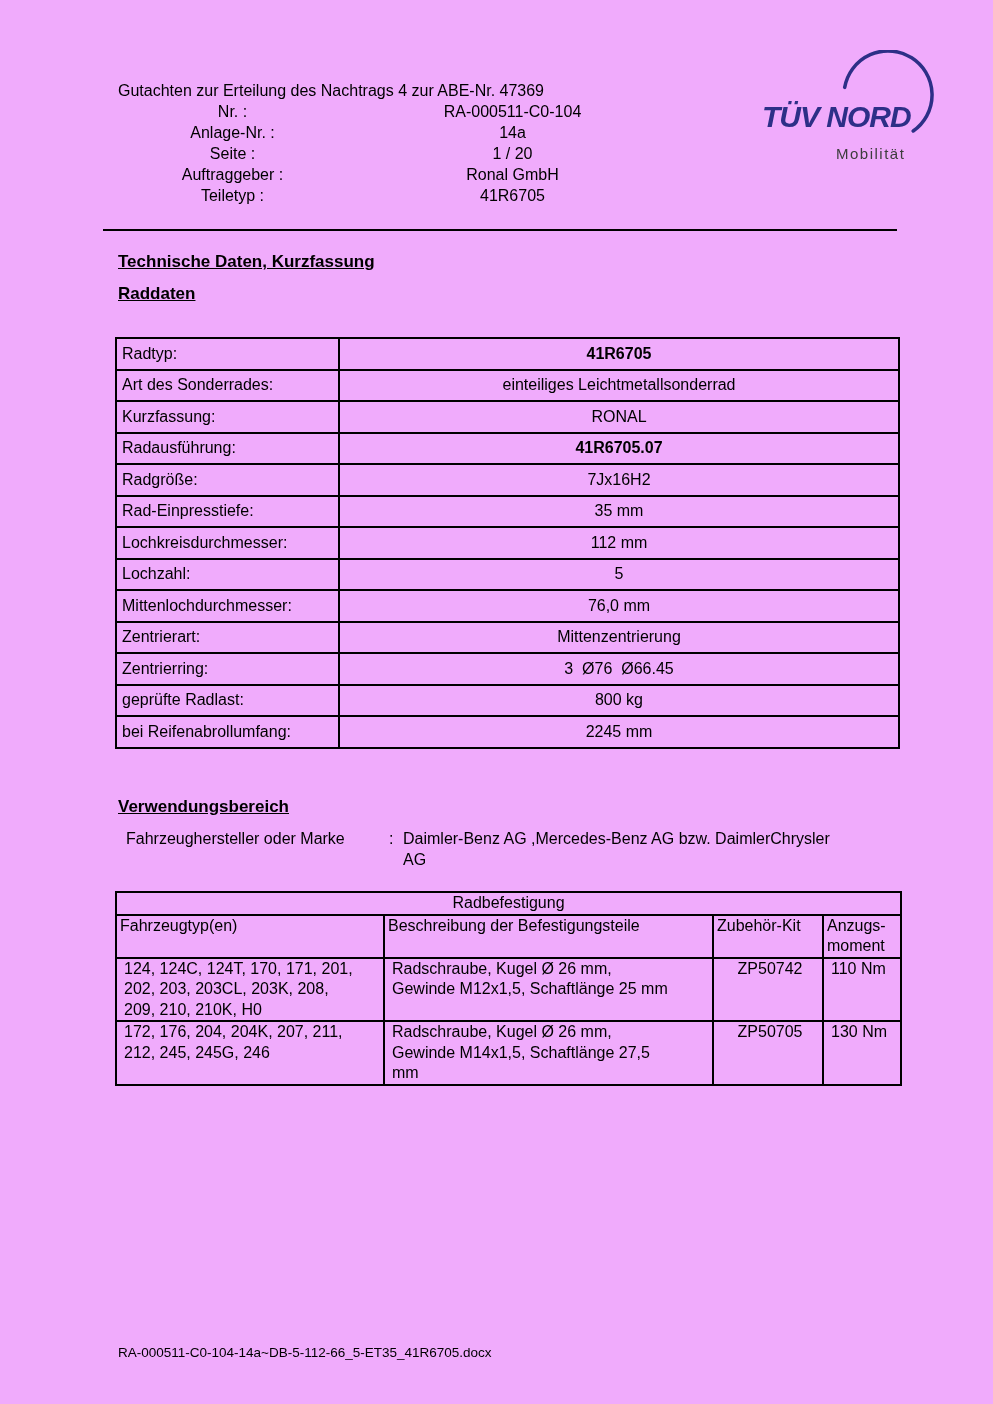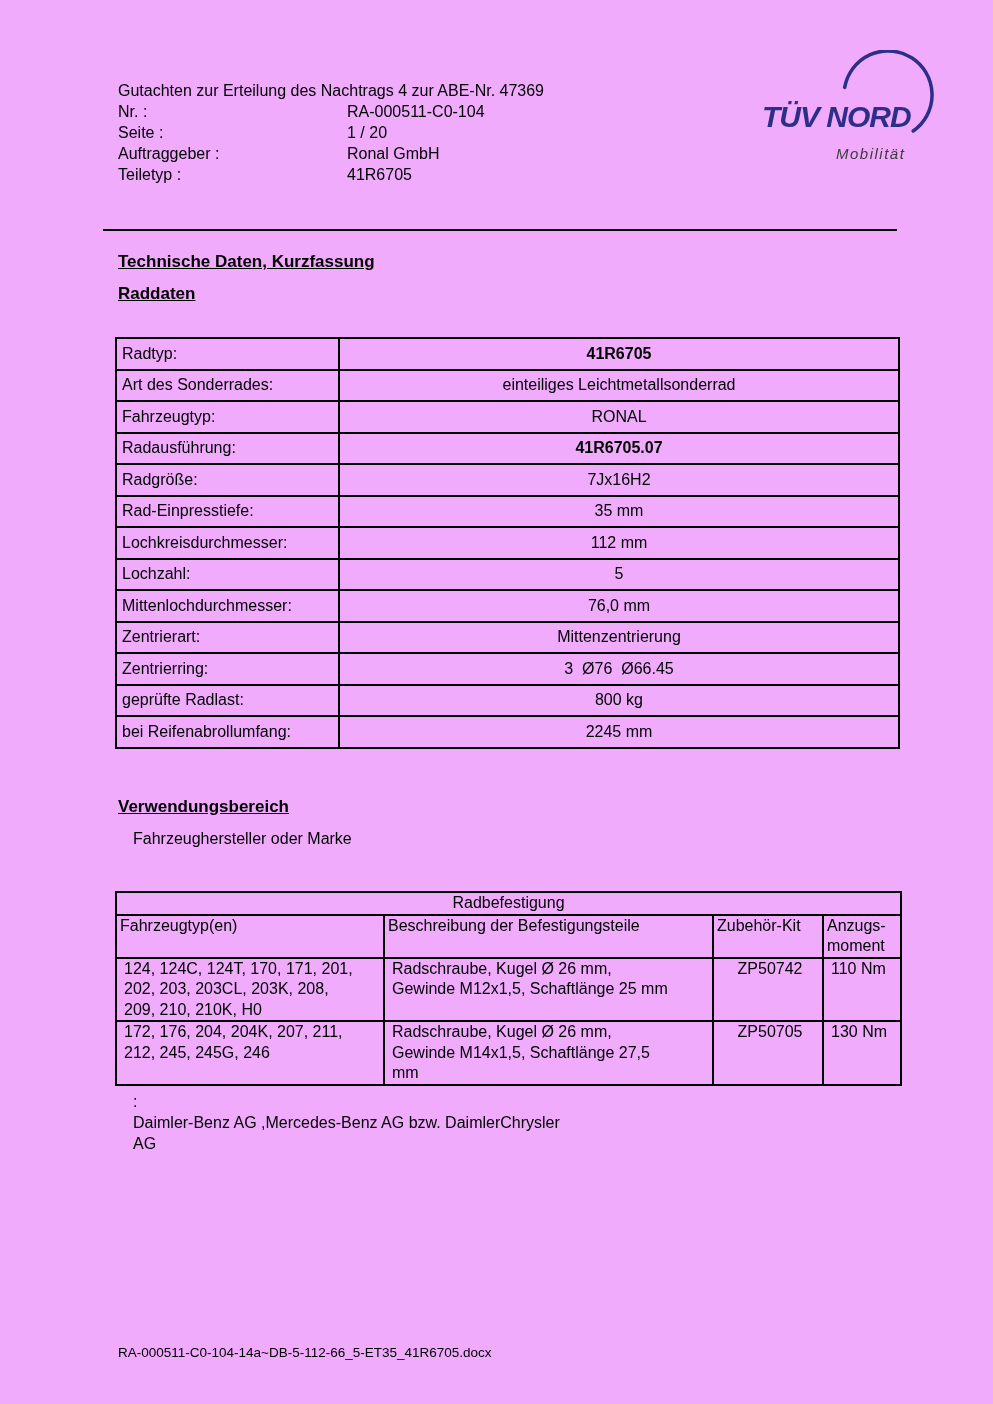--- a/index.html
+++ b/index.html
@@ -10,51 +10,51 @@
     height: 1404px;
     background: #f0abfc;
     font-family: "Liberation Sans", "DejaVu Sans", sans-serif;
     font-size: 16px;
     color: #000000;
     overflow: hidden;
   }
   
   .doc-header { position: absolute; left: 118px; top: 80px; width: 560px; }
   .doc-title-line { line-height: 21px; }
-  .meta-row { display: flex; line-height: 21px; }
+  .meta-row { display: flex; line-height: 21px; text-align: center; }
   .meta-label { width: 229px; flex: 0 0 229px; }
   .meta-value { flex: 1; }
   
   .logo { position: absolute; left: 750px; top: 50px; width: 215px; height: 125px; }
   .logo-svg { position: absolute; left: 0; top: 0; }
   .logo-word {
     position: absolute; left: 12px; top: 50px;
     font-size: 30px; font-weight: bold; font-style: italic;
     letter-spacing: -1px; color: #2d2f87; white-space: nowrap;
   }
   .logo-sub {
     position: absolute; left: 86px; top: 95px;
-    font-size: 15px; font-style: italic; letter-spacing: 1.5px;
+    font-size: 15px; letter-spacing: 1.5px;
     color: #3c3c3c; white-space: nowrap;
   }
   
   .top-rule { position: absolute; left: 103px; top: 229px; width: 794px; height: 2px; background: #000; }
   
   .h-main { position: absolute; left: 118px; top: 252px; font-size: 17px; font-weight: bold; text-decoration: underline; }
   .h-sub  { position: absolute; left: 118px; top: 284px; font-size: 17px; font-weight: bold; text-decoration: underline; }
   .h-verw { position: absolute; left: 118px; top: 797px; font-size: 17px; font-weight: bold; text-decoration: underline; }
   
   table { border-collapse: collapse; }
   .raddaten { position: absolute; left: 115px; top: 337px; width: 785px; table-layout: fixed; }
   .raddaten td { border: 2px solid #000; height: 31.5px; font-size: 16px; vertical-align: middle; }
   .raddaten .c1 { width: 223px; padding-left: 5px; text-align: left; }
   .raddaten .c2 { text-align: center; }
   .bold { font-weight: bold; }
   
-  .hersteller { position: absolute; left: 133px; top: 828px; width: 790px; display: flex; line-height: 21px; flex-direction: column; }
+  .hersteller { position: absolute; left: 126px; top: 828px; width: 790px; display: flex; line-height: 21px; }
   .hersteller-label { flex: 0 0 263px; }
   .hersteller-colon { flex: 0 0 14px; }
   .hersteller-value { flex: 1; white-space: pre-line; }
   
   .befestigung { position: absolute; left: 115px; top: 891px; width: 785px; table-layout: fixed; }
   .befestigung td { border: 2px solid #000; font-size: 16px; vertical-align: top; padding: 0 3px; line-height: 20.5px; }
   .befestigung .title-cell { height: 20px; text-align: center; }
   .befestigung .head td { height: 42px; }
   .befestigung .data td { height: 61px; padding-left: 7px; }
   .preline { white-space: pre-line; }
@@ -67,20 +67,24 @@
 
 <div class="page">
 
   <div class="doc-header">
     <div class="doc-title-line">Gutachten zur Erteilung des Nachtrags 4 zur ABE-Nr. 47369</div>
     <div class="meta-row">
       <span class="meta-label">Nr. :</span>
       <span class="meta-value">RA-000511-C0-104</span>
     </div>
     <div class="meta-row">
+      <span class="meta-label">Anlage-Nr. :</span>
+      <span class="meta-value">14a</span>
+    </div>
+    <div class="meta-row">
       <span class="meta-label">Seite :</span>
       <span class="meta-value">1 / 20</span>
     </div>
     <div class="meta-row">
       <span class="meta-label">Auftraggeber :</span>
       <span class="meta-value">Ronal GmbH</span>
     </div>
     <div class="meta-row">
       <span class="meta-label">Teiletyp :</span>
       <span class="meta-value">41R6705</span>
@@ -104,21 +108,21 @@
     <tbody>
       <tr>
         <td class="c1">Radtyp:</td>
         <td class="c2 bold">41R6705</td>
       </tr>
       <tr>
         <td class="c1">Art des Sonderrades:</td>
         <td class="c2">einteiliges Leichtmetallsonderrad</td>
       </tr>
       <tr>
-        <td class="c1">Fahrzeugtyp:</td>
+        <td class="c1">Kurzfassung:</td>
         <td class="c2">RONAL</td>
       </tr>
       <tr>
         <td class="c1">Radausführung:</td>
         <td class="c2 bold">41R6705.07</td>
       </tr>
       <tr>
         <td class="c1">Radgröße:</td>
         <td class="c2">7Jx16H2</td>
       </tr>

